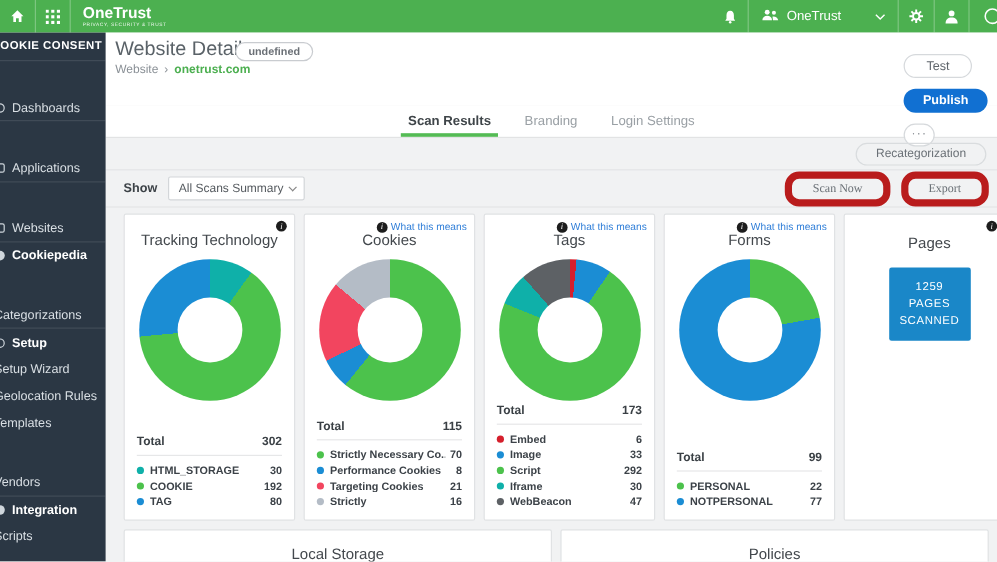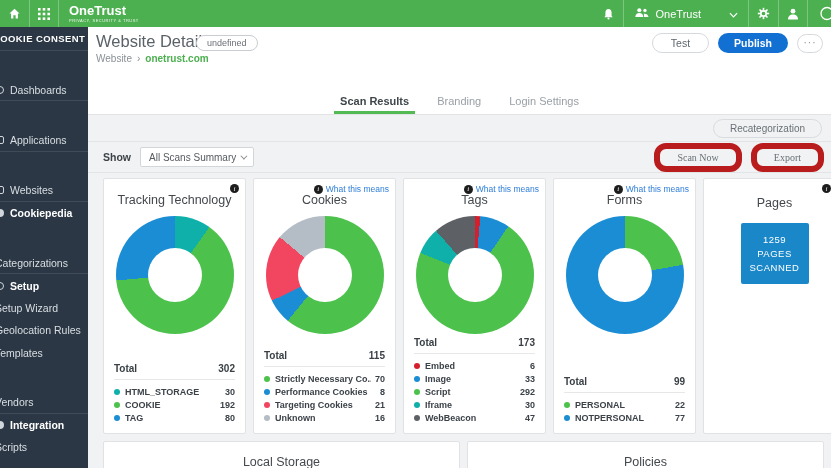--- a/index.html
+++ b/index.html
@@ -28,24 +28,24 @@
   .sb-icon { width:16px; margin-left:-8px; display:flex; justify-content:center; flex:none; }
   .sb-icon + .sb-label { margin-left:2px; }
   .shape-circle { width:8px; height:8px; border:1.5px solid #cfd6dc; border-radius:50%; }
   .shape-square { width:8px; height:8px; border:1.5px solid #cfd6dc; border-radius:2px; }
   .shape-dot { width:8px; height:8px; background:#cfd6dc; border-radius:50%; }
 
   
   .main { position:absolute; top:27px; left:88px; right:0; bottom:0; }
   .top-white { background:#fff; height:61px; position:relative; }
   .page-title { position:absolute; left:8px; top:5px; font-size:16.5px; color:#5a6268; }
-  .undefined-badge { position:absolute; left:108px; top:8px; font-size:9px; color:#6b7076; border:1px solid #c9ccd0; border-radius:9px; padding:2px 10px; background:#fff; }
+  .undefined-badge { position:absolute; left:108px; top:8px; font-size:9px; color:#6b7076; border:1px solid #c9ccd0; border-radius:9px; padding:2px 10px; background:#fff;font-weight:bold; }
   .breadcrumb { position:absolute; left:8px; top:26px; font-size:10px; color:#8a9096; display:flex; gap:5px; align-items:center; }
   .breadcrumb .crumb-current { color:#4caf50; font-weight:bold; }
-  .hdr-actions { position:absolute; right:8px; top:6px; display:flex; align-items:flex-end; gap:9px; }
+  .hdr-actions { position:absolute; right:8px; top:18px; display:flex; align-items:flex-start; gap:9px;flex-direction:column; }
   .pill-btn { border:1px solid #d6d9dc; border-radius:12px; background:#fff; color:#60666c; font-size:10.5px; padding:3px 18px; font-family:inherit; cursor:pointer; }
   .publish-btn { border:none; border-radius:12px; background:#1170d2; color:#fff; font-weight:bold; font-size:10.5px; padding:4px 16px; font-family:inherit; cursor:pointer; }
   .more-btn { width:26px; height:19px; border:1px solid #d6d9dc; border-radius:10px; background:#fff; color:#8a8f94; font-size:10px; letter-spacing:1px; line-height:16px; text-align:center; cursor:pointer; }
 
   .tabbar { background:#fff; height:27px; border-bottom:1px solid #e2e3e4; display:flex; justify-content:center; gap:24px; }
   .tab { position:relative; font-size:11px; color:#9aa0a5; display:flex; align-items:center; padding:0 2px; cursor:pointer; }
   .tab.active { color:#3f4549; font-weight:bold; }
   .tab.active::after { content:""; position:absolute; left:-4px; right:-4px; bottom:0; height:3px; background:#54bb54; }
 
   .content { position:absolute; top:88px; left:0; right:0; bottom:0; }
@@ -322,21 +322,21 @@
                 <span class="lname">Performance Cookies</span>
                 <span class="lval">8</span>
               </div>
               <div class="legend-row">
                 <span class="dot" style="background: rgb(242, 69, 95);"></span>
                 <span class="lname">Targeting Cookies</span>
                 <span class="lval">21</span>
               </div>
               <div class="legend-row">
                 <span class="dot" style="background: rgb(180, 188, 198);"></span>
-                <span class="lname">Unknown</span>
+                <span class="lname">Strictly</span>
                 <span class="lval">16</span>
               </div>
             </div>
         </div>
       </div>
 
       <div class="card">
         <div class="card-info">
           <span class="info-i">i</span>
           <span>What this means</span>

